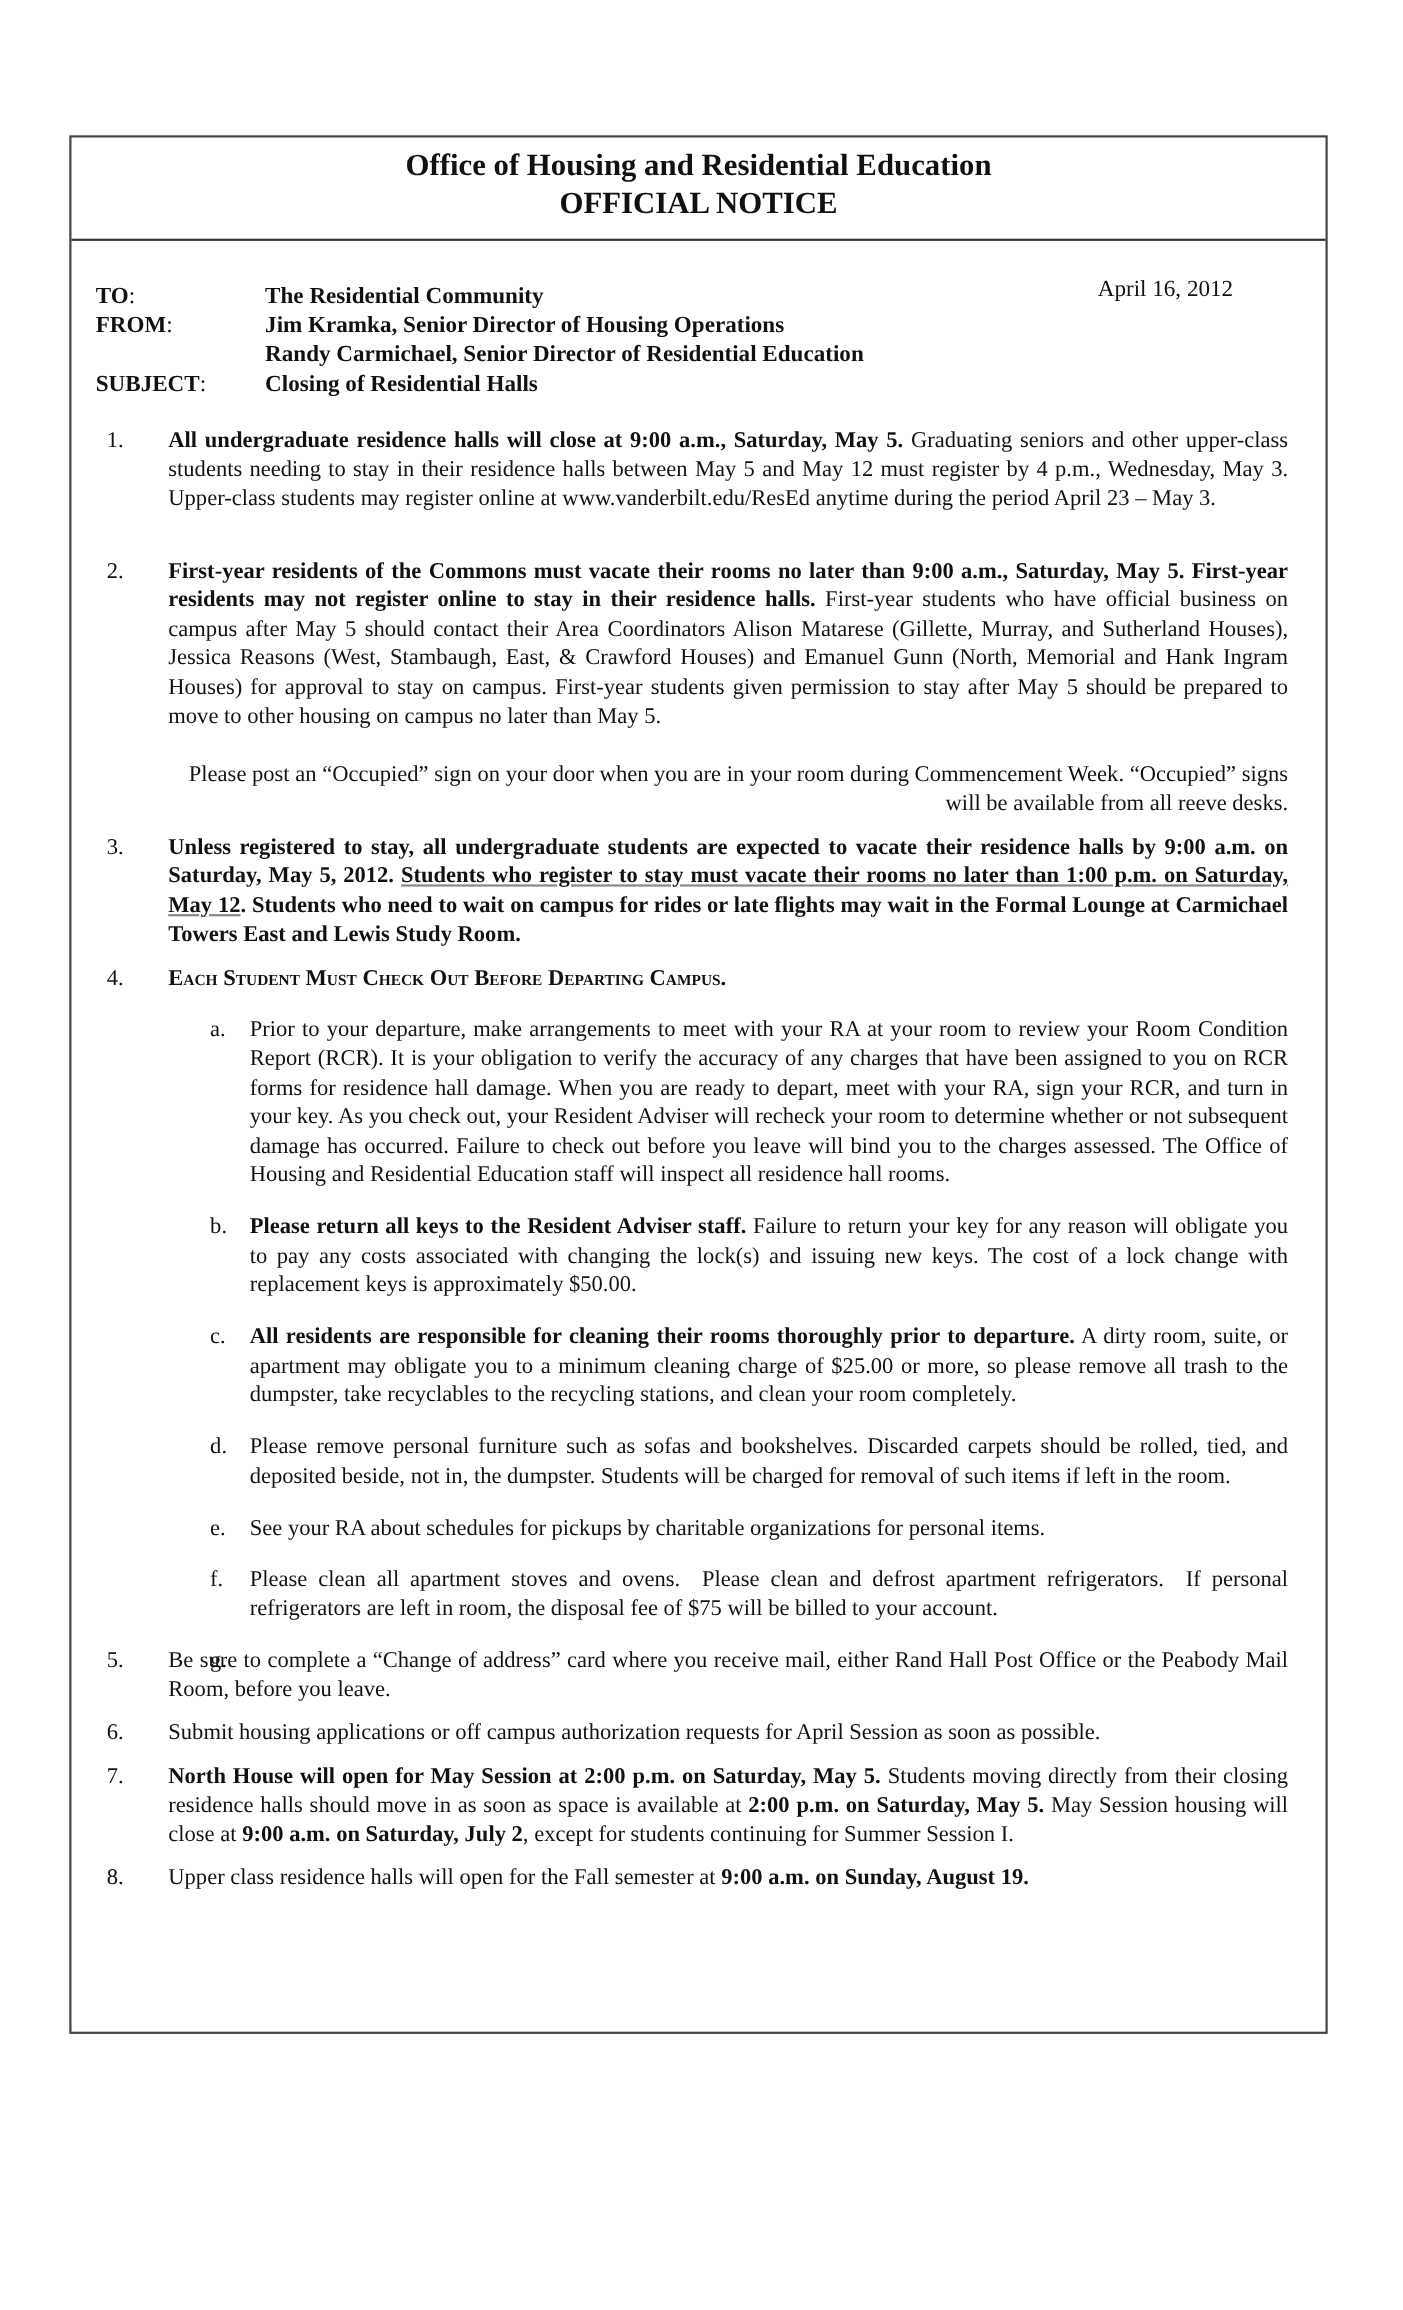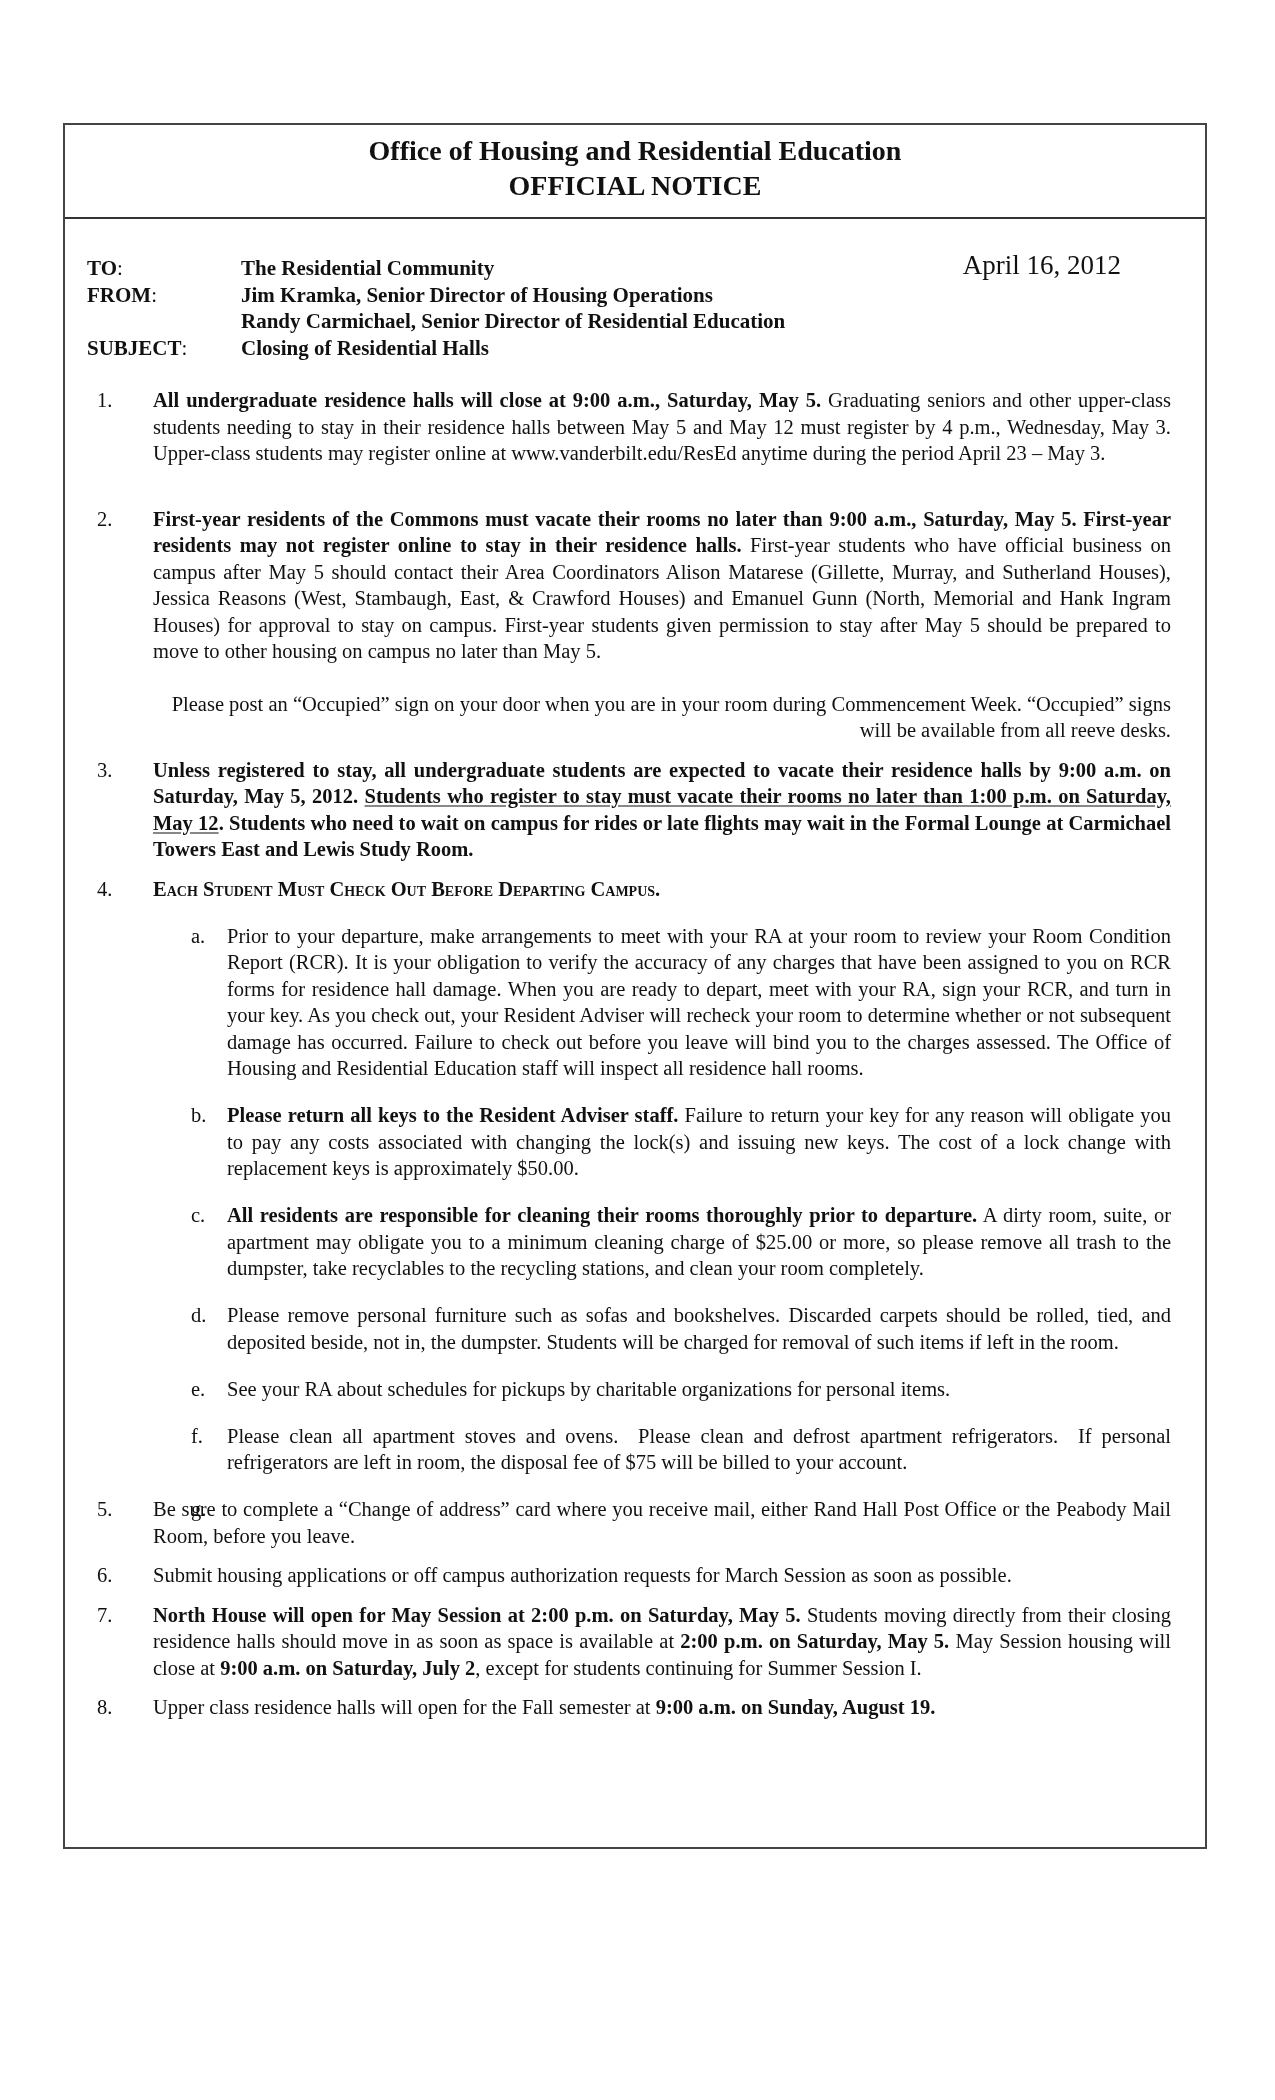--- a/index.html
+++ b/index.html
@@ -6,21 +6,21 @@
   body { width:1275px; height:2100px; position:relative; overflow:hidden;
          font-family:"Liberation Serif", "DejaVu Serif", serif; color:#111; }
   .notice { position:absolute; left:63px; top:123px; width:1144px; height:1726px;
             border:2px solid #444; box-sizing:border-box; }
   .head { height:94px; border-bottom:2px solid #333; text-align:center; box-sizing:border-box; padding-top:8px; }
   .head .t1, .head .t2 { font-weight:bold; font-size:28px; line-height:35px; }
   .meta { position:absolute; left:0; top:130px; width:100%; font-size:21px; line-height:26.5px; font-weight:bold; }
   .meta .row { display:flex; }
   .meta .lbl { width:176px; padding-left:22px; box-sizing:border-box; }
   .meta .lbl .colon { font-weight:normal; }
-  .date { position:absolute; right:84px; top:125px; font-size:27px; font-weight:normal;margin-left:28px; }
+  .date { position:absolute; right:84px; top:125px; font-size:21px; font-weight:normal;margin-left:28px; }
   .body { position:absolute; left:0; top:262px; width:100%; font-size:20.5px; line-height:26.5px; }
   .item { position:relative; padding-left:88px; padding-right:34px; margin-bottom:13px; text-align:justify; }
   .item .num { position:absolute; left:32px; top:0; }
   .item p { margin:0; }
   .gap { height:26px; }
   .sub { position:relative; padding-left:162px; padding-right:34px; margin-bottom:13px; text-align:justify; }
   .sub .let { position:absolute; left:126px; top:0; }
   b { font-weight:bold; }
   .u { text-decoration:underline; text-decoration-color:#888; }
   .sc { font-variant:small-caps; font-weight:bold; }
@@ -107,21 +107,21 @@
       <span class="let">g.</span>
     </div>
 
     <div class="item">
       <span class="num">5.</span>
       <p><span>Be sure to complete a “Change of address” card where you receive mail, either Rand Hall Post Office or the Peabody Mail Room, before you leave.</span></p>
     </div>
 
     <div class="item">
       <span class="num">6.</span>
-      <p><span>Submit housing applications or off campus authorization requests for March Session as soon as possible.</span></p>
+      <p><span>Submit housing applications or off campus authorization requests for April Session as soon as possible.</span></p>
     </div>
 
     <div class="item">
       <span class="num">7.</span>
       <p><b>North House will open for May Session at 2:00 p.m. on Saturday, May 5.</b><span> Students moving directly from their closing residence halls should move in as soon as space is available at </span><b>2:00 p.m. on Saturday, May 5.</b><span> May Session housing will close at </span><b>9:00 a.m. on Saturday, July 2</b><span>, except for students continuing for Summer Session I.</span></p>
     </div>
 
     <div class="item">
       <span class="num">8.</span>
       <p><span>Upper class residence halls will open for the Fall semester at </span><b>9:00 a.m. on Sunday, August 19.</b></p>

